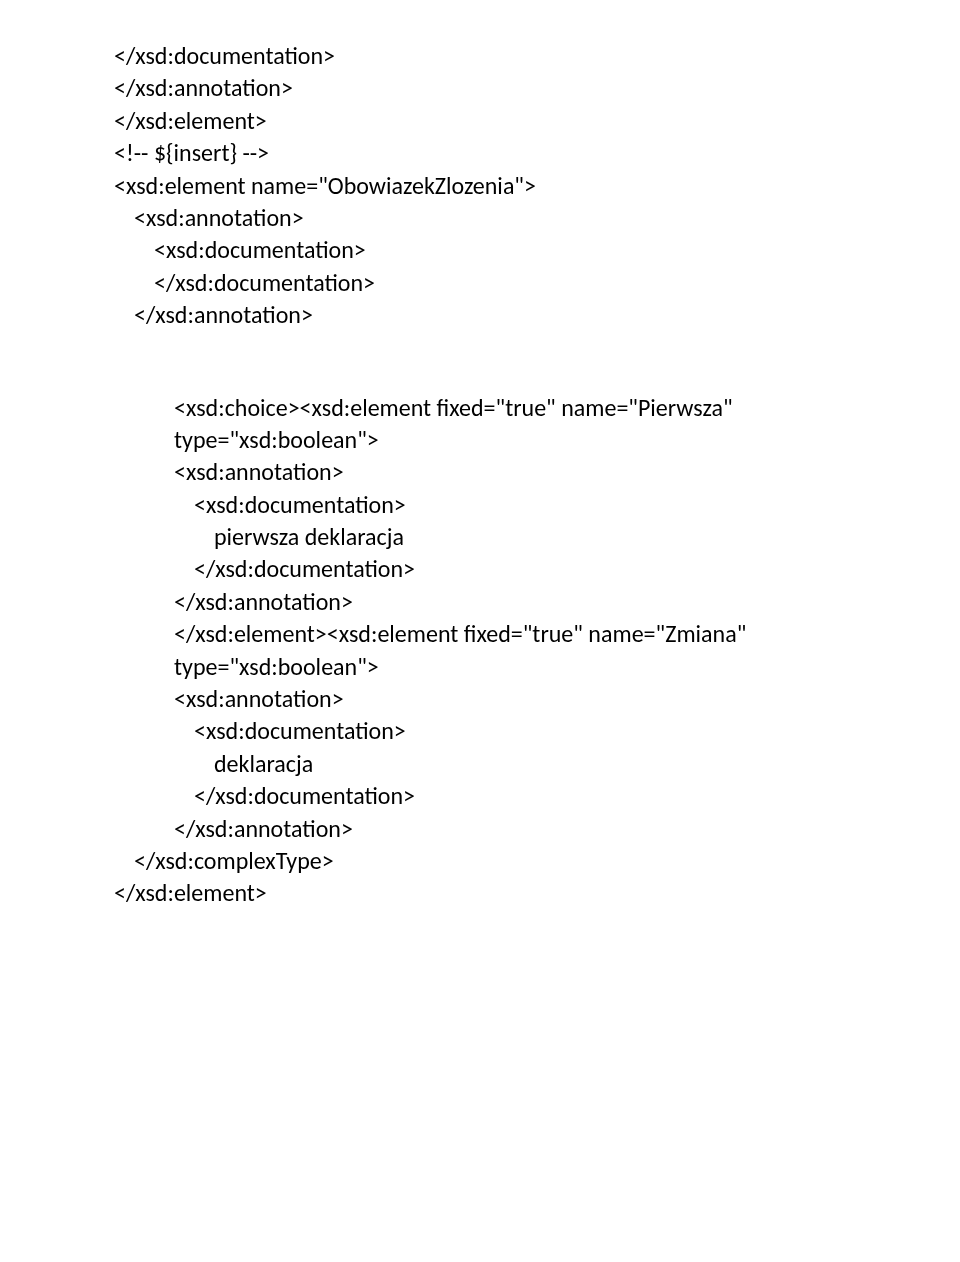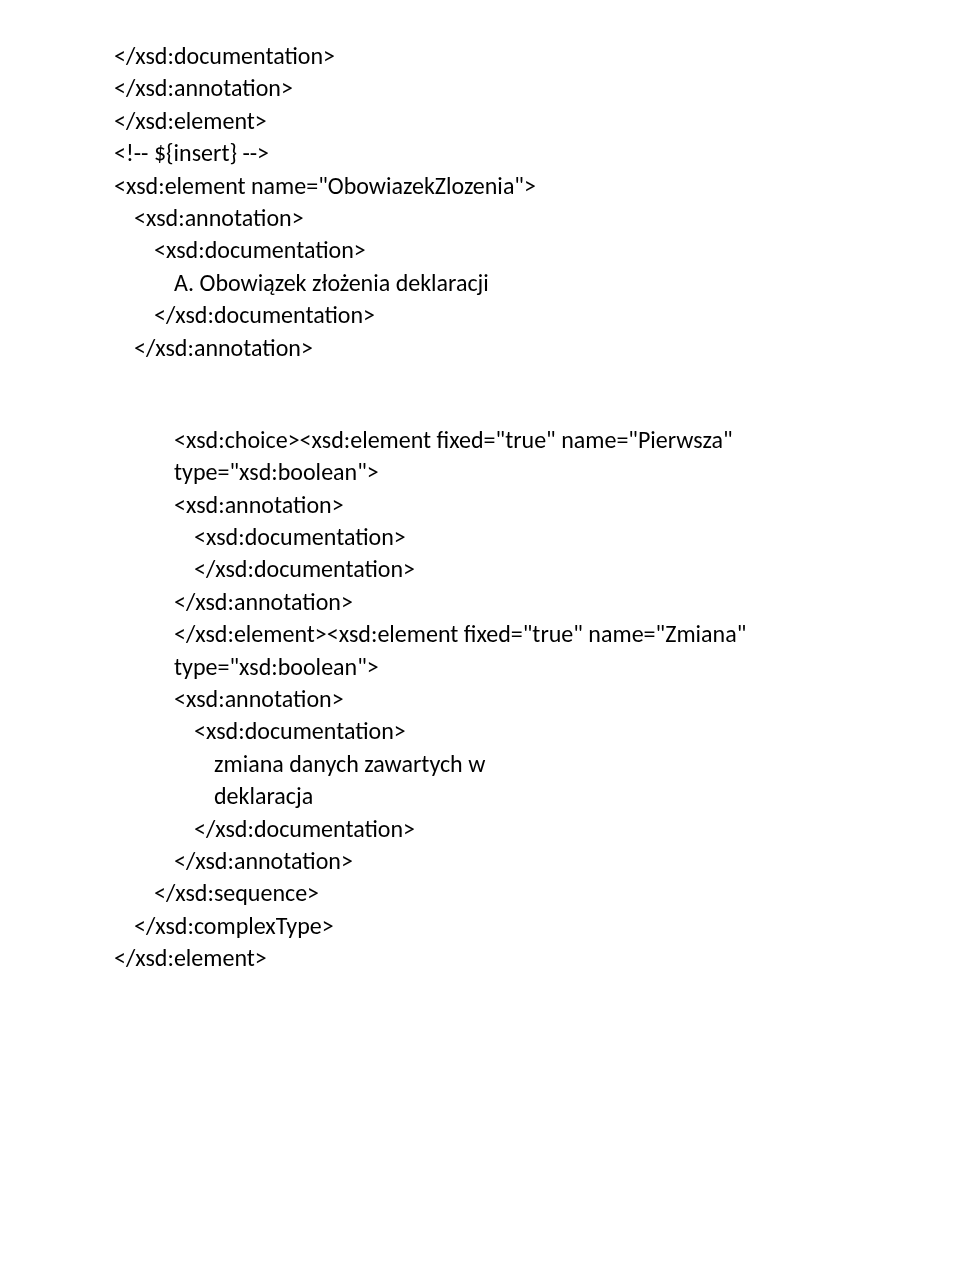--- a/index.html
+++ b/index.html
@@ -26,35 +26,33 @@
 <body>
 
 <div id="block1">
     <div class="line indent0">&lt;/xsd:documentation&gt;</div>
     <div class="line indent0">&lt;/xsd:annotation&gt;</div>
     <div class="line indent0">&lt;/xsd:element&gt;</div>
     <div class="line indent0">&lt;!-- ${insert} --&gt;</div>
     <div class="line indent0">&lt;xsd:element name="ObowiazekZlozenia"&gt;</div>
     <div class="line indent1">&lt;xsd:annotation&gt;</div>
     <div class="line indent2">&lt;xsd:documentation&gt;</div>
-    <div class="line indent3">A. Obowiązek złożenia deklaracji</div>
     <div class="line indent2">&lt;/xsd:documentation&gt;</div>
     <div class="line indent1">&lt;/xsd:annotation&gt;</div>
   </div>
 <div class="gap"></div>
 <div id="block2">
     <div class="line indent3">&lt;xsd:choice&gt;&lt;xsd:element fixed="true" name="Pierwsza" type="xsd:boolean"&gt;</div>
     <div class="line indent3">&lt;xsd:annotation&gt;</div>
     <div class="line indent4">&lt;xsd:documentation&gt;</div>
+    <div class="line indent5">pierwsza deklaracja</div>
     <div class="line indent4">&lt;/xsd:documentation&gt;</div>
     <div class="line indent3">&lt;/xsd:annotation&gt;</div>
     <div class="line indent3">&lt;/xsd:element&gt;&lt;xsd:element fixed="true" name="Zmiana" type="xsd:boolean"&gt;</div>
     <div class="line indent3">&lt;xsd:annotation&gt;</div>
     <div class="line indent4">&lt;xsd:documentation&gt;</div>
-    <div class="line indent5">zmiana danych zawartych w</div>
     <div class="line indent5">deklaracja</div>
     <div class="line indent4">&lt;/xsd:documentation&gt;</div>
     <div class="line indent3">&lt;/xsd:annotation&gt;</div>
-    <div class="line indent2">&lt;/xsd:sequence&gt;</div>
     <div class="line indent1">&lt;/xsd:complexType&gt;</div>
     <div class="line indent0">&lt;/xsd:element&gt;</div>
   </div>
 <div class="biggap"></div>
 
 </body></html>

